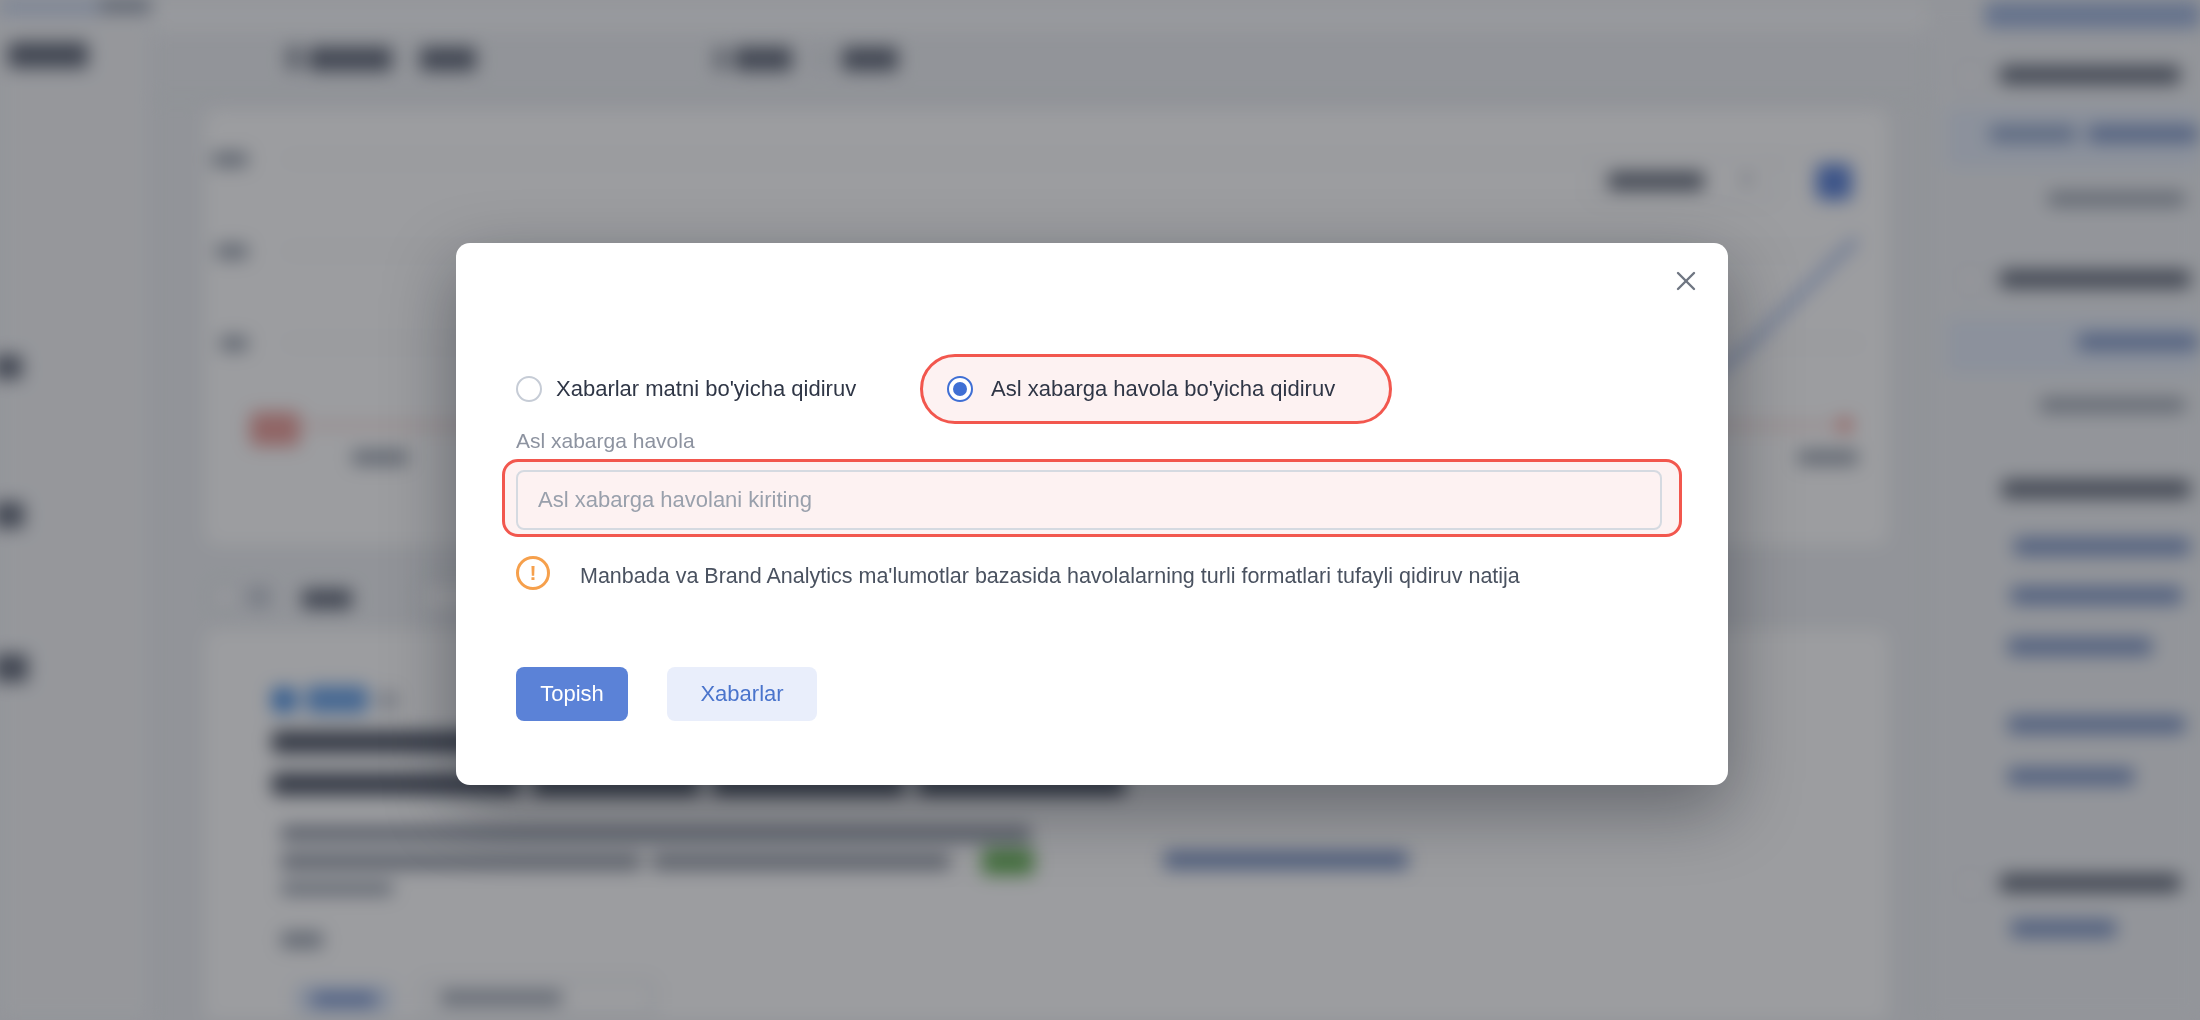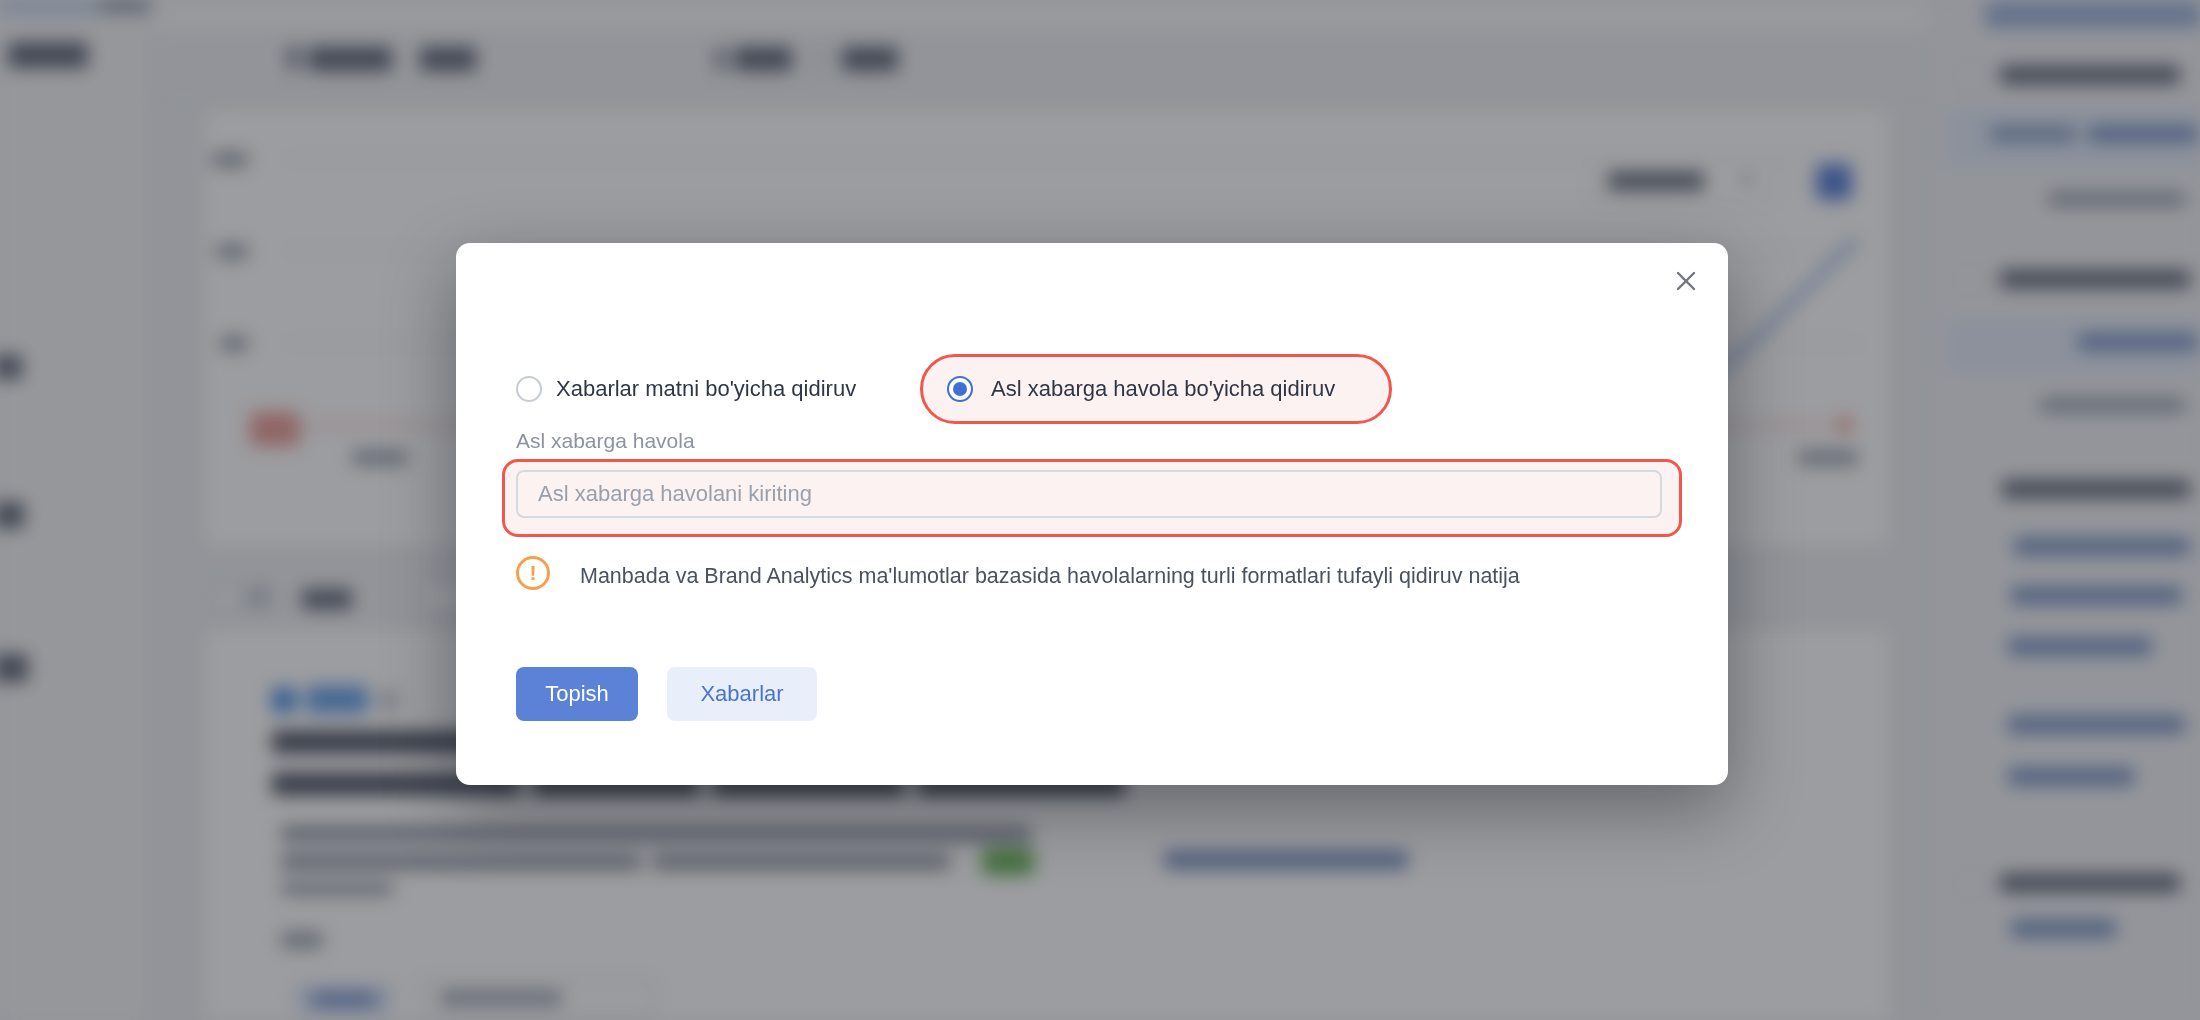--- a/index.html
+++ b/index.html
@@ -42,35 +42,35 @@
     position:absolute;left:464px;top:111px;width:472px;height:70px;box-sizing:border-box;
     border:3.5px solid #f2574e;border-radius:35px;background:#fdf2f2;
     display:flex;align-items:center;gap:18px;padding:0 24px;cursor:pointer;text-align:right;
   }
   .field-label{position:absolute;left:60px;top:186px;font-size:21px;color:#8d93a0;}
   .input-ring{
     position:absolute;left:46px;top:216px;width:1180px;height:78px;box-sizing:border-box;
     border:3.5px solid #f2574e;border-radius:16px;background:#fdf2f2;
   }
   .url-input{
-    position:absolute;left:60px;top:227px;width:1146px;height:48px;box-sizing:border-box;
+    position:absolute;left:60px;top:227px;width:1146px;height:60px;box-sizing:border-box;
     border:2px solid #d5dae1;border-radius:8px;background:transparent;
     padding:0 20px;font-size:22px;color:#2f3646;outline:none;
     font-family:"Liberation Sans","DejaVu Sans",sans-serif;
   }
   .url-input::placeholder{color:#99a0ac;opacity:1;}
   .warn-icon{
     position:absolute;left:60px;top:313px;width:34px;height:34px;box-sizing:border-box;
     border:3.5px solid #f6a04c;border-radius:50%;
     color:#f6a04c;font-size:21px;font-weight:700;text-align:center;line-height:27px;
   }
   .warn-text{position:absolute;left:124px;top:318px;font-size:21.5px;line-height:30px;color:#4a5260;}
   .btn{position:absolute;top:424px;height:54px;border:none;border-radius:8px;font-size:22px;cursor:pointer;
        font-family:"Liberation Sans","DejaVu Sans",sans-serif;}
-  .btn-primary{left:60px;width:122px;background:#5b82d7;color:#ffffff;}
+  .btn-primary{left:60px;width:112px;background:#5b82d7;color:#ffffff;}
   .btn-secondary{left:211px;width:150px;background:#e9eefb;color:#4a74cc;}
 </style>
 </head>
 <body>
 
 <div class="bg-scene">
 
   <div class="abs" style="left:0;top:0;width:150px;height:1020px;background:#f4f5f7;"></div>
   <div class="abs" style="left:0;top:0;width:150px;height:12px;background:#8a94a6;"></div>
   <div class="abs" style="left:0;top:0;width:100px;height:15px;background:#c9d6ee;border-radius:0 0 6px 0;"></div>

